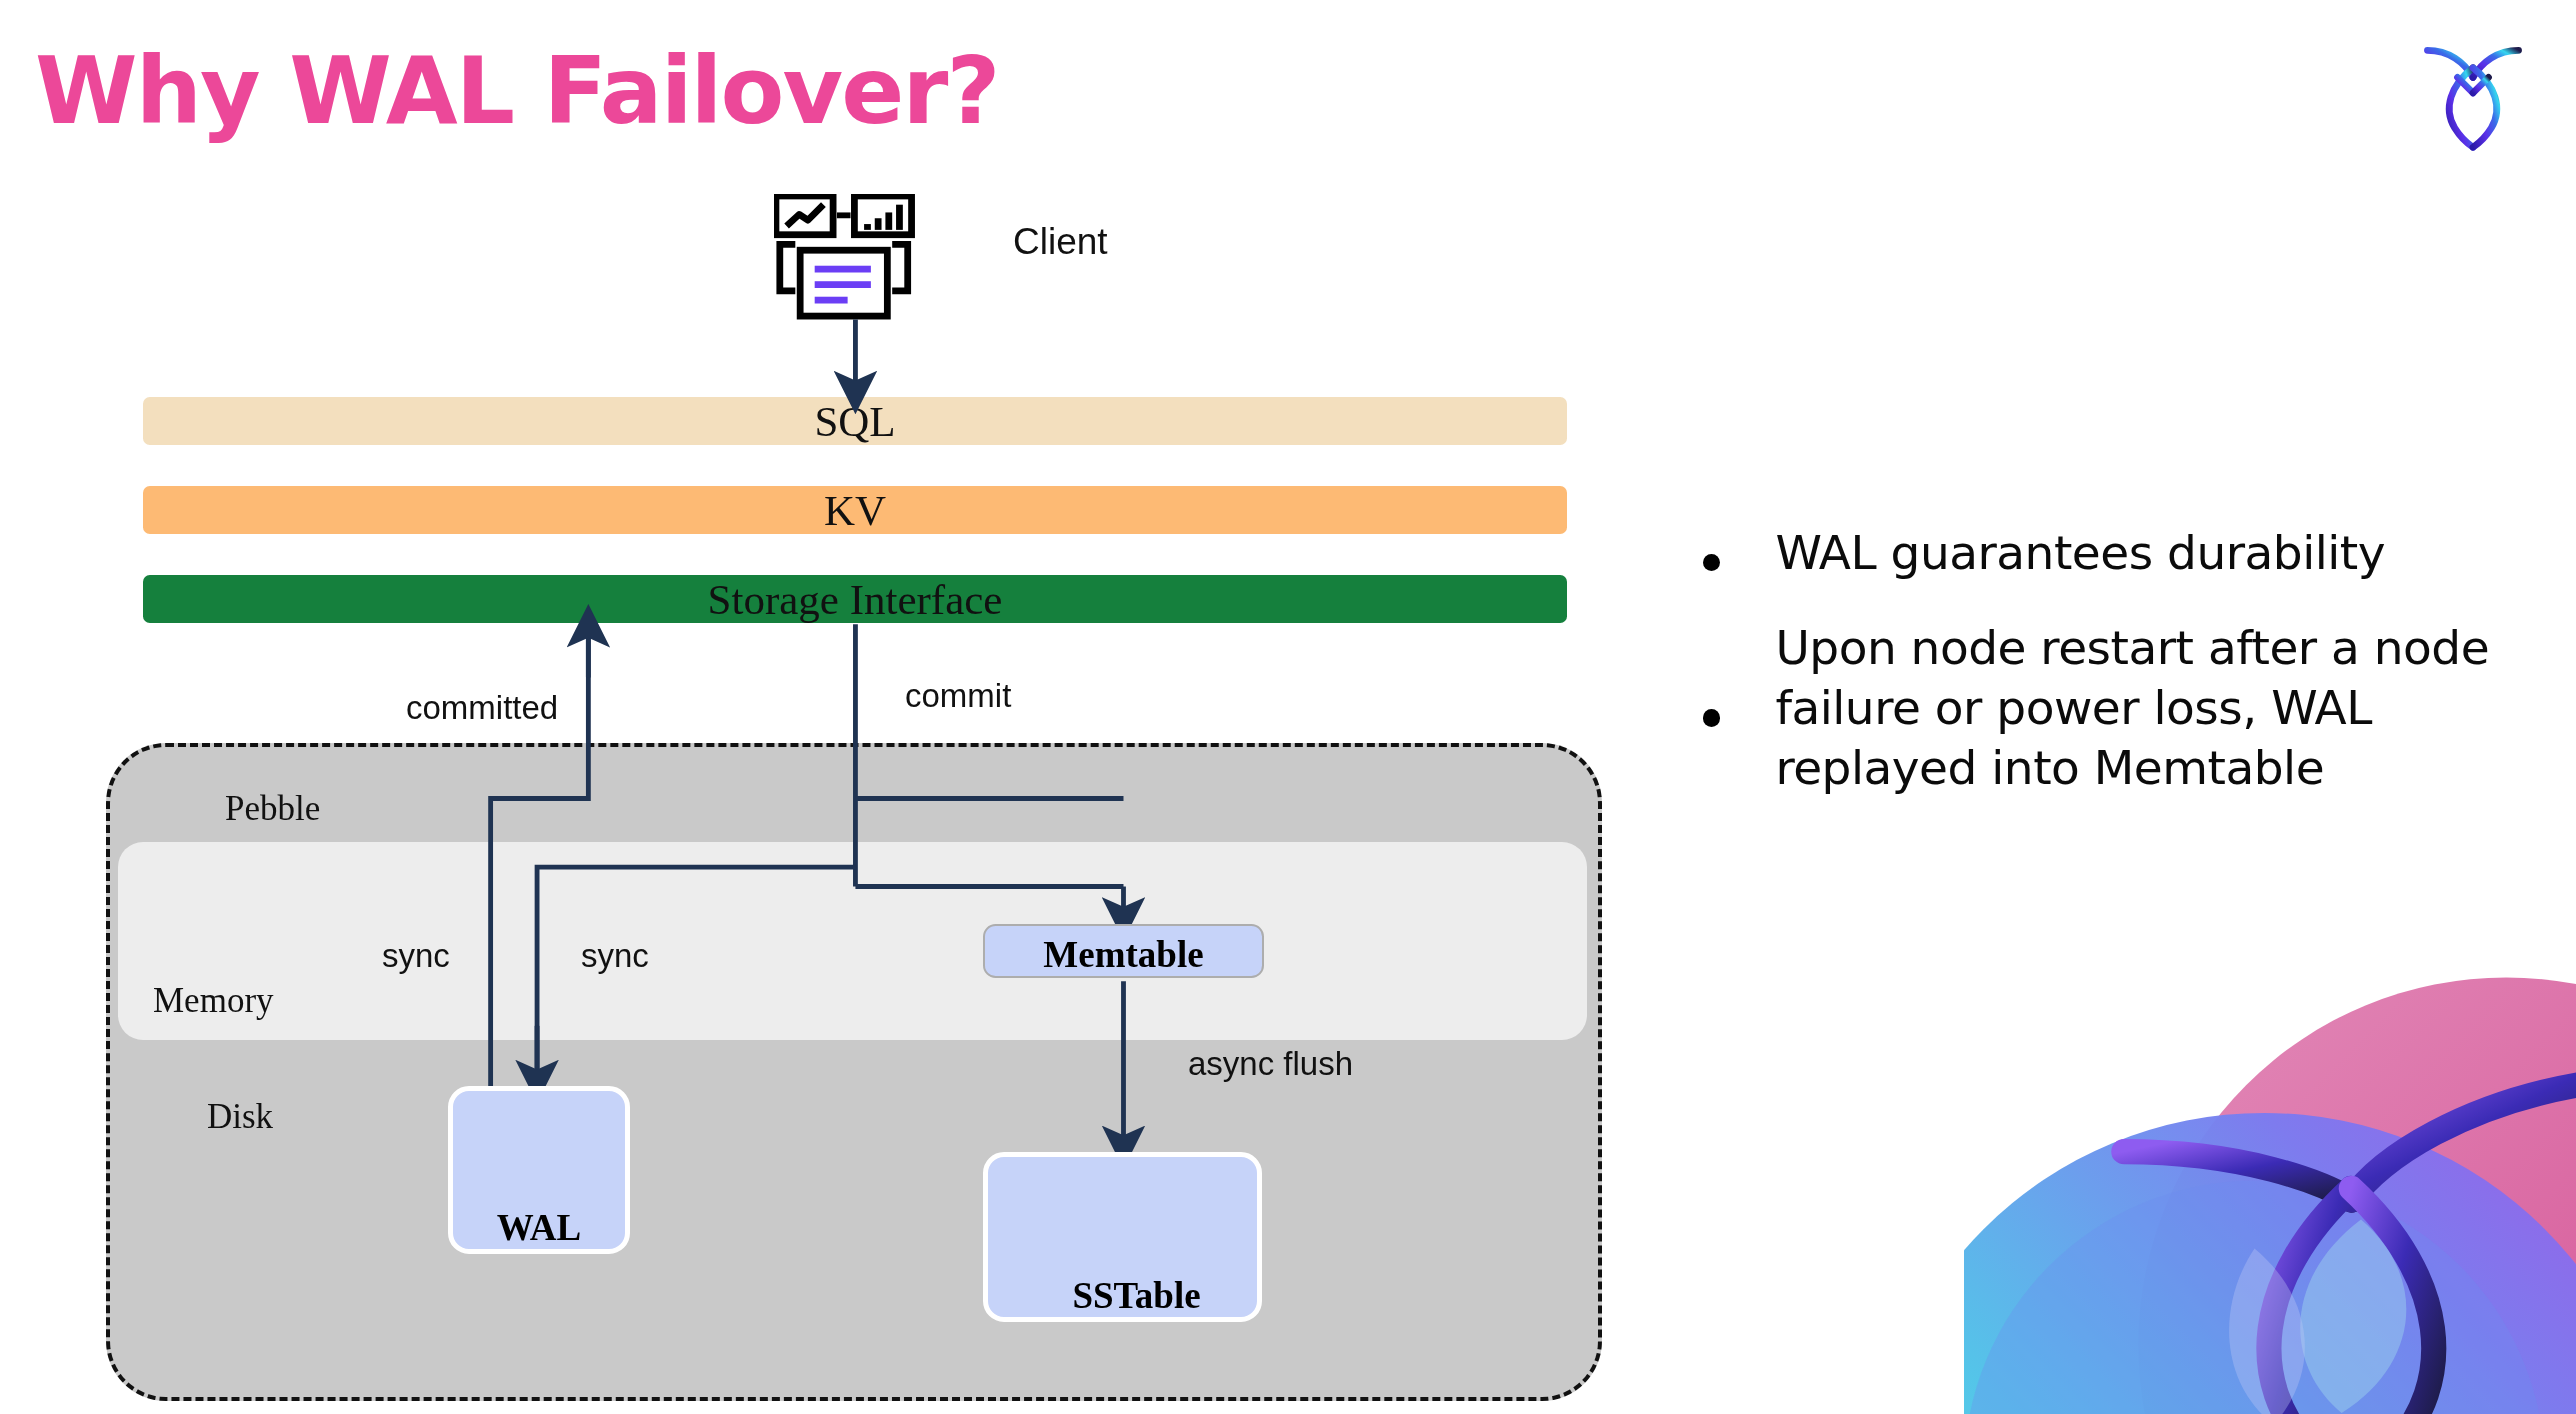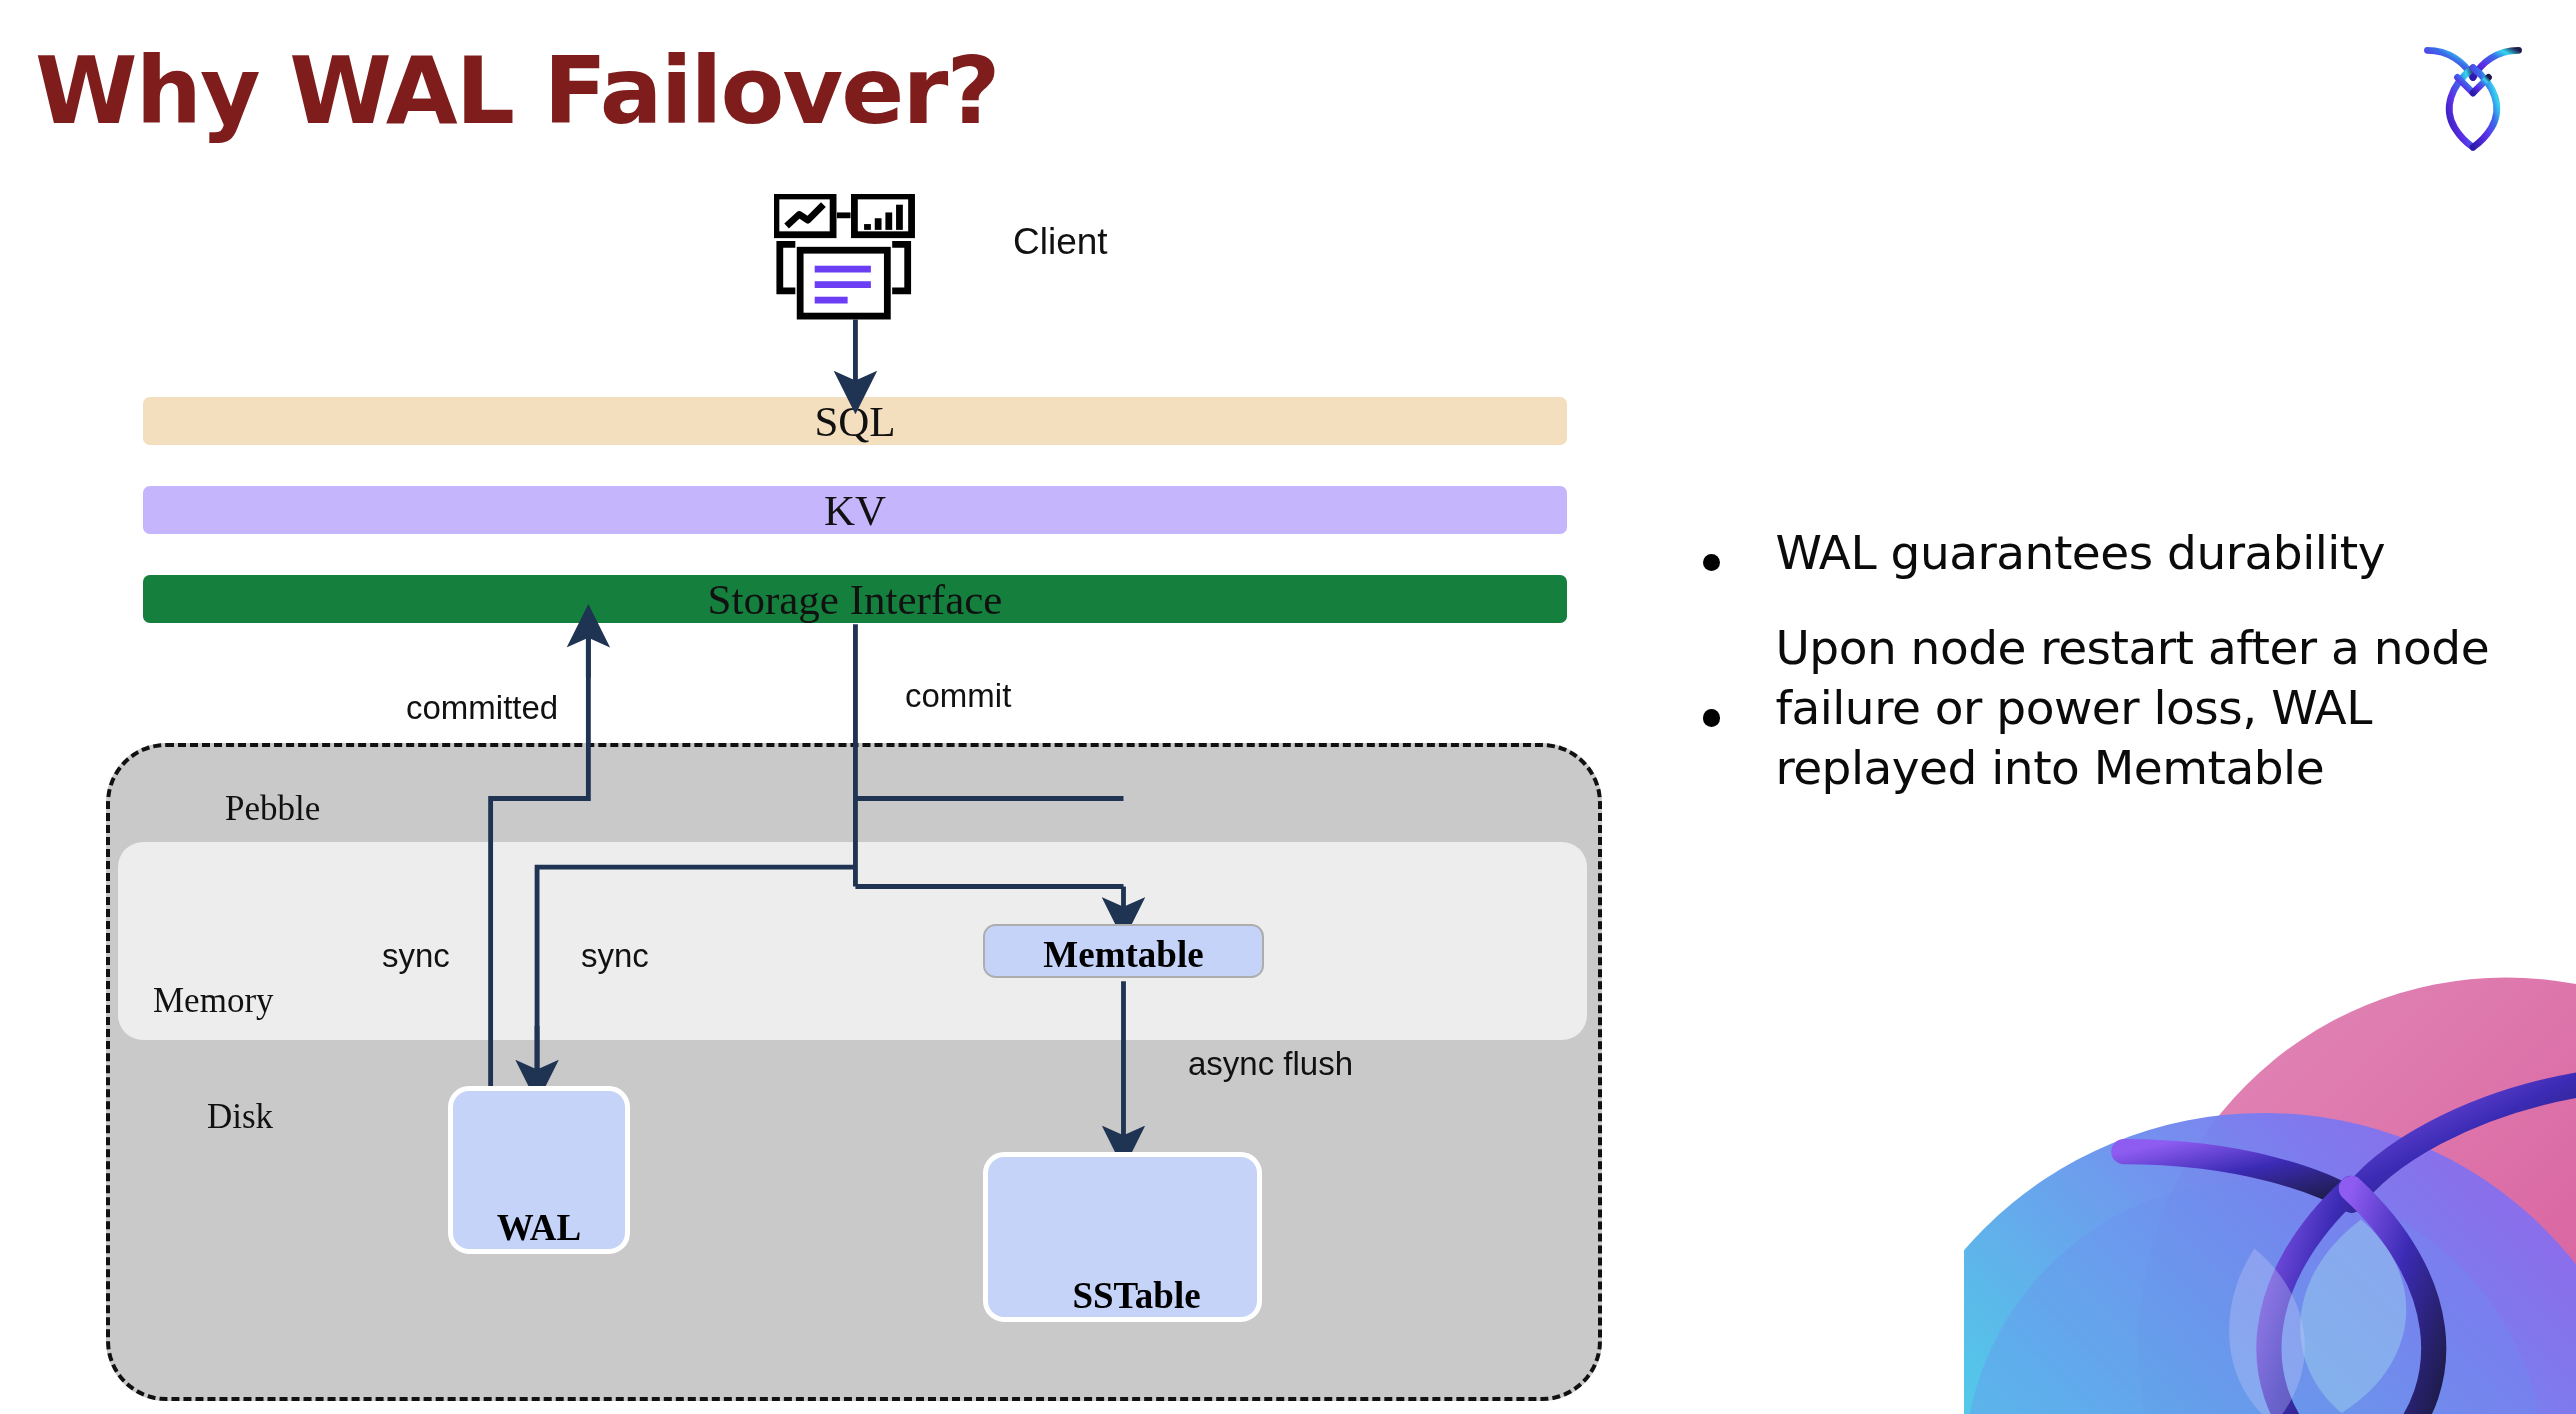--- a/index.html
+++ b/index.html
@@ -21,21 +21,21 @@
 
   
   #slide-title {
     position: absolute;
     left: 35px;
     top: 37px;
     font-family: "DejaVu Sans", sans-serif;
     font-weight: 700;
     font-size: 93px;
     letter-spacing: -1.9px;
-    color: #7f1d1d;
+    color: #ec4899;
     white-space: nowrap;
   }
 
   
   #brand-logo {
     position: absolute;
     left: 2410px;
     top: 29px;
     width: 126px;
     height: 126px;
@@ -66,21 +66,21 @@
     height: 48px;
     border-radius: 6.8px;
     display: flex;
     align-items: center;
     justify-content: center;
     font-family: "Liberation Serif", serif;
     font-size: 43px;
     color: #111111;
   }
   #bar-sql { top: 397px; background: #F3DFBE; }
-  #bar-kv  { top: 486px; background: #c4b5fd; text-align: center; }
+  #bar-kv  { top: 486px; background: #fdba74; text-align: center; }
   #bar-storage { top: 575px; background: #15803d; }
 
   
   #pebble-box {
     position: absolute;
     left: 106px;
     top: 743px;
     width: 1496px;
     height: 658px;
     background: #C9C9C9;

